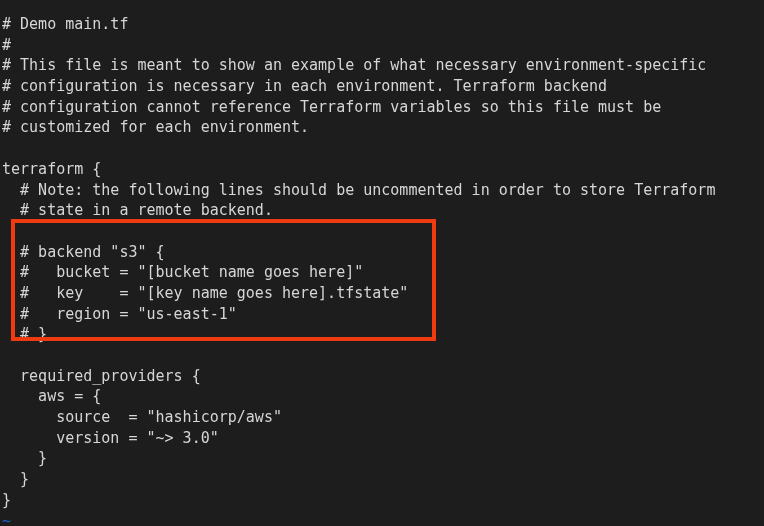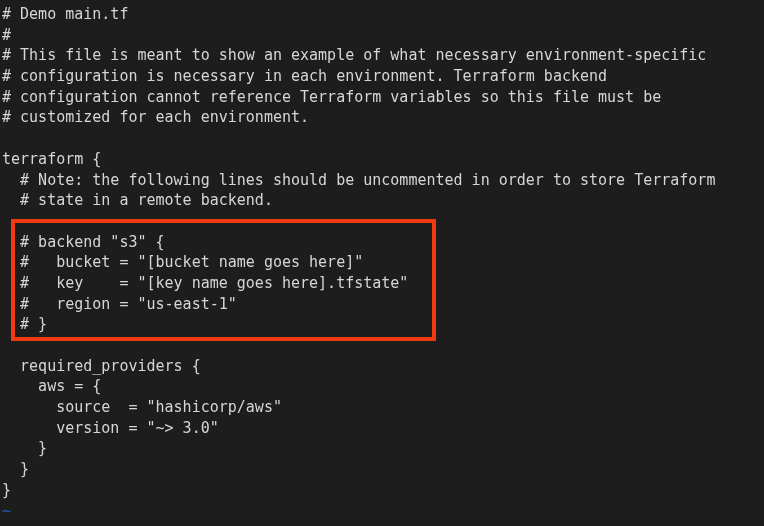--- a/index.html
+++ b/index.html
@@ -13,21 +13,21 @@
     overflow: hidden;
     font-family: "DejaVu Sans Mono", "Liberation Mono", monospace;
   }
 
   #editor {
     position: relative;
     width: 764px;
     height: 526px;
     background: #1d1d1d;
     box-sizing: border-box;
-    padding: 4px 0 0 0;
+    padding: 14px 0 0 0;
   }
 
   #code {
     position: relative;
     z-index: 1;
     margin: 0;
     padding: 0 0 0 2px;
     font-family: "DejaVu Sans Mono", "Liberation Mono", monospace;
     font-size: 15px;
     line-height: 20.7px;

